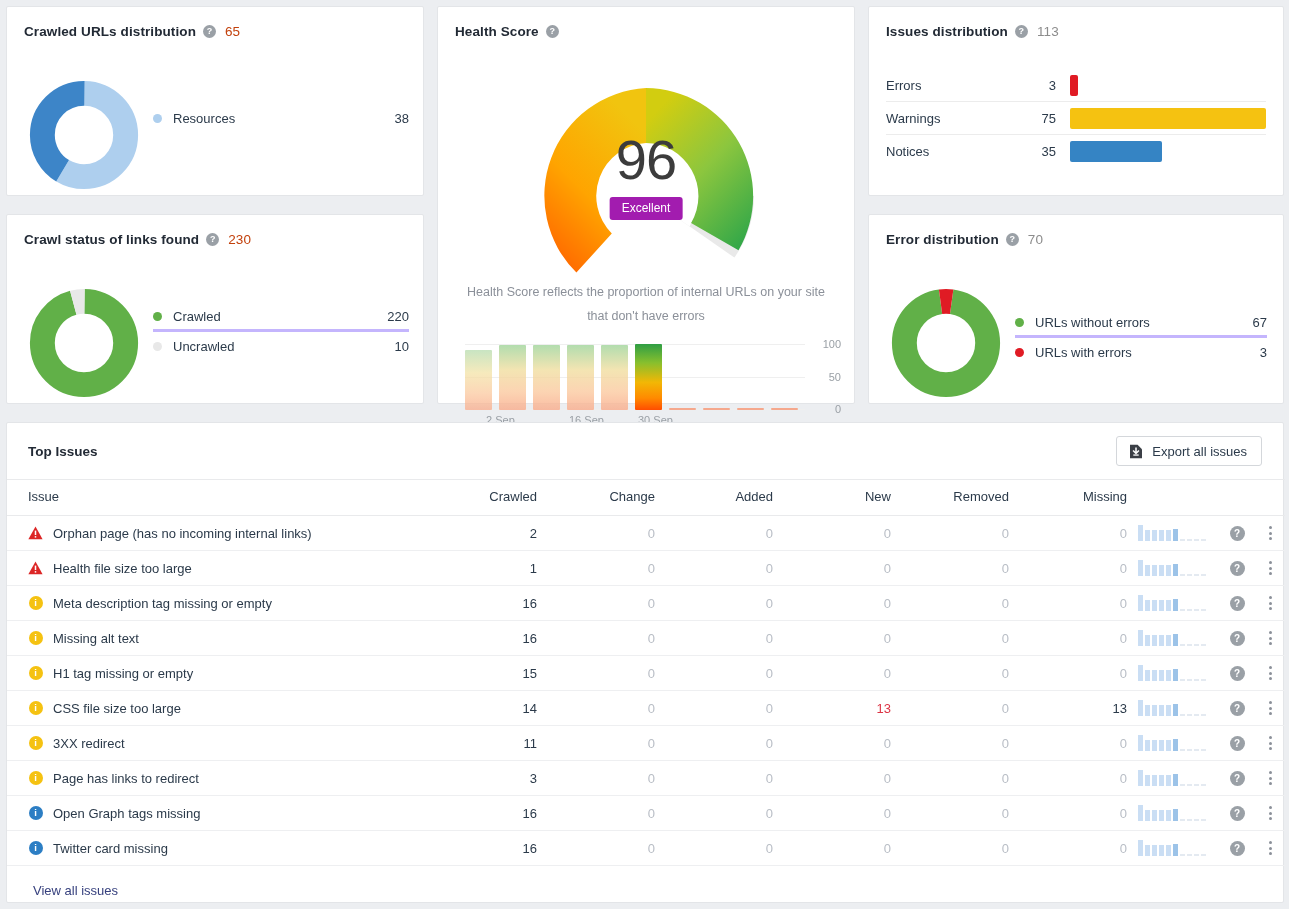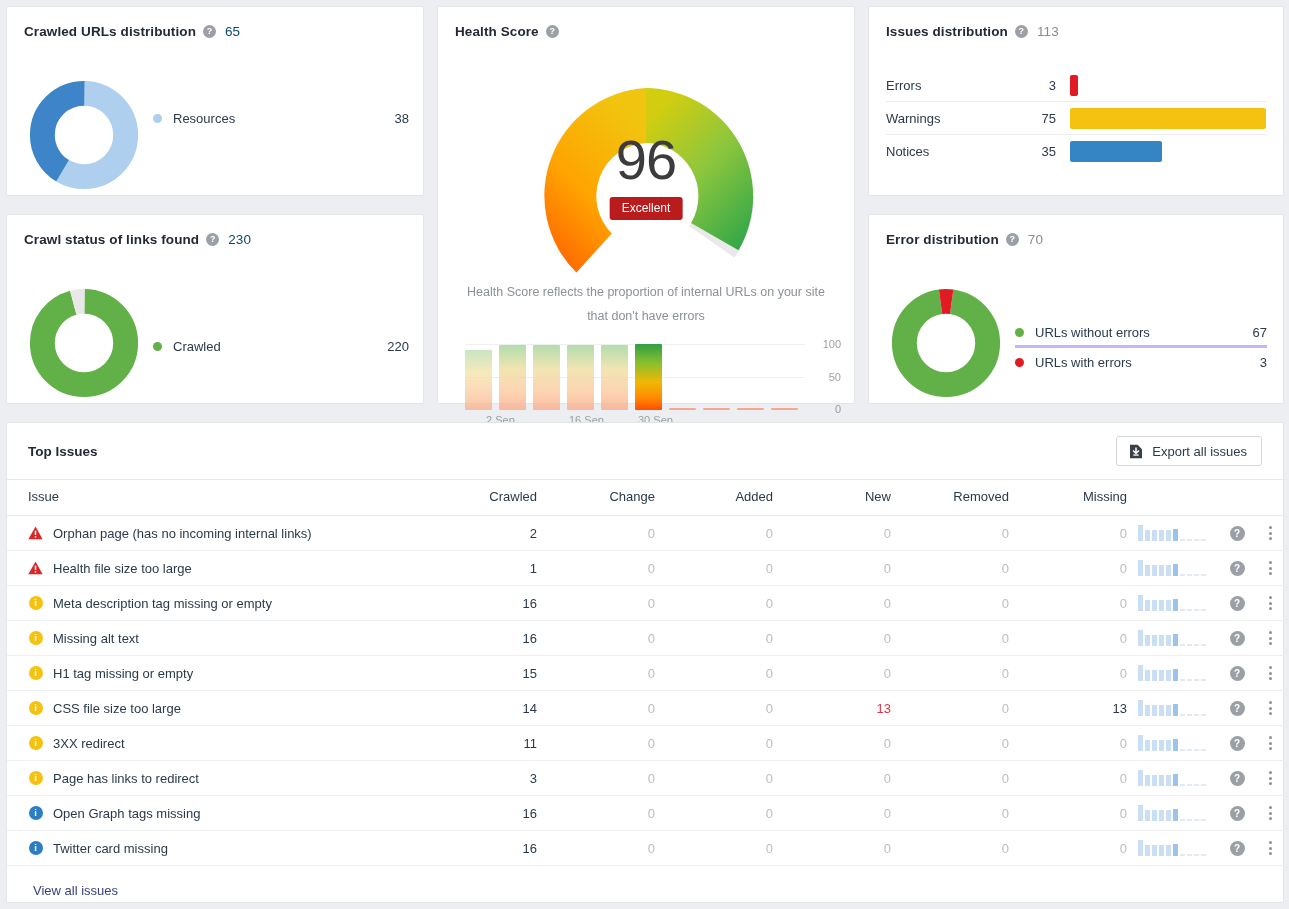--- a/index.html
+++ b/index.html
@@ -25,21 +25,21 @@
     font-size: 13.5px; font-weight: bold; color: #222a35;
     letter-spacing: .1px;
   }
   .help-icon {
     display: inline-flex; align-items: center; justify-content: center;
     width: 13px; height: 13px; border-radius: 50%;
     background: #9aa0a6; color: #ffffff;
     font-size: 9px; font-weight: bold; font-family: "Liberation Sans", sans-serif;
     margin-left: 7px; line-height: 1;
   }
-  .title-count { margin-left: 9px; font-size: 13.5px; font-weight: normal; color: #0c4a6e; }
+  .title-count { margin-left: 9px; font-size: 13.5px; font-weight: normal; color: #c2410c; }
   .title-count.muted { color: #8c8c8c; }
 
   
   .legend { list-style: none; margin: 0; padding: 0; }
   .legend li {
     display: flex; align-items: center;
     height: 29px; font-size: 13px; color: #2b3a4a;
     border-bottom: 3px solid #c4b5fd;
   }
   .legend li:last-child { border-bottom: none; }
@@ -60,21 +60,21 @@
 
   
   .gauge-wrap { position: relative; width: 250px; height: 205px; margin: 0 auto; }
   .gauge-value {
     position: absolute; left: 0; right: 0; top: 56px;
     text-align: center; font-size: 56px; color: #3c3c3c; font-weight: normal;
     letter-spacing: -1px;
   }
   .gauge-badge {
     position: absolute; left: 50%; transform: translateX(-50%); top: 126px;
-    background: #b91c1c; color: #ffffff;
+    background: #a21caf; color: #ffffff;
     font-size: 12px; padding: 4px 12px 5px; border-radius: 3px; white-space: nowrap;
   }
   .gauge-desc {
     text-align: center; font-size: 12.5px; color: #8b9099; line-height: 24px;
     padding: 0 28px; margin-top: 4px;
   }
 
   
   .hs-chart { position: relative; width: 390px; height: 88px; margin: 0 auto; }
   .hs-plot { position: absolute; left: 14px; top: 0; width: 340px; height: 66px; }
@@ -179,20 +179,25 @@
       <svg width="110" height="110" viewBox="0 0 42 42">
         <circle cx="21" cy="21" r="15.9" fill="transparent" stroke="#61b048" stroke-width="9.5" stroke-dasharray="95.65 4.35" stroke-dashoffset="25"></circle>
         <circle cx="21" cy="21" r="15.9" fill="transparent" stroke="#e8e8e8" stroke-width="9.5" stroke-dasharray="4.35 95.65" stroke-dashoffset="29.35"></circle>
       </svg>
     </div>
     <ul class="legend" style="position:absolute; left:146px; top:305px; width:256px; top:auto; bottom:42px;">
       <li>
         <span class="dot" style="background:#61b048"></span>
         <span class="lbl">Crawled</span>
         <span class="val">220</span>
+      </li>
+      <li>
+        <span class="dot" style="background:#e8e8e8"></span>
+        <span class="lbl">Uncrawled</span>
+        <span class="val">10</span>
       </li>
     </ul>
   </div>
 
   <div class="card" style="left:437px; top:6px; width:418px; height:398px;">
     <div class="card-title" style="padding:17px 0 0 17px;">
       <span>Health Score</span>
       <span class="help-icon">?</span>
     </div>
 
@@ -290,21 +295,21 @@
       <span>Error distribution</span>
       <span class="help-icon">?</span>
       <span class="title-count muted">70</span>
     </div>
     <div style="position:absolute; left:22px; top:73px;">
       <svg width="110" height="110" viewBox="0 0 42 42">
         <circle cx="21" cy="21" r="15.9" fill="transparent" stroke="#61b048" stroke-width="9.5" stroke-dasharray="95.7 4.3" stroke-dashoffset="23"></circle>
         <circle cx="21" cy="21" r="15.9" fill="transparent" stroke="#e01b24" stroke-width="9.5" stroke-dasharray="4.3 95.7" stroke-dashoffset="27.3"></circle>
       </svg>
     </div>
-    <ul class="legend" style="position:absolute; left:146px; bottom:26px; width:252px;">
+    <ul class="legend" style="position:absolute; left:146px; bottom:36px; width:252px;">
       <li>
         <span class="dot" style="background:#61b048"></span>
         <span class="lbl">URLs without errors</span>
         <span class="val">67</span>
       </li>
       <li>
         <span class="dot" style="background:#e01b24"></span>
         <span class="lbl">URLs with errors</span>
         <span class="val">3</span>
       </li>

